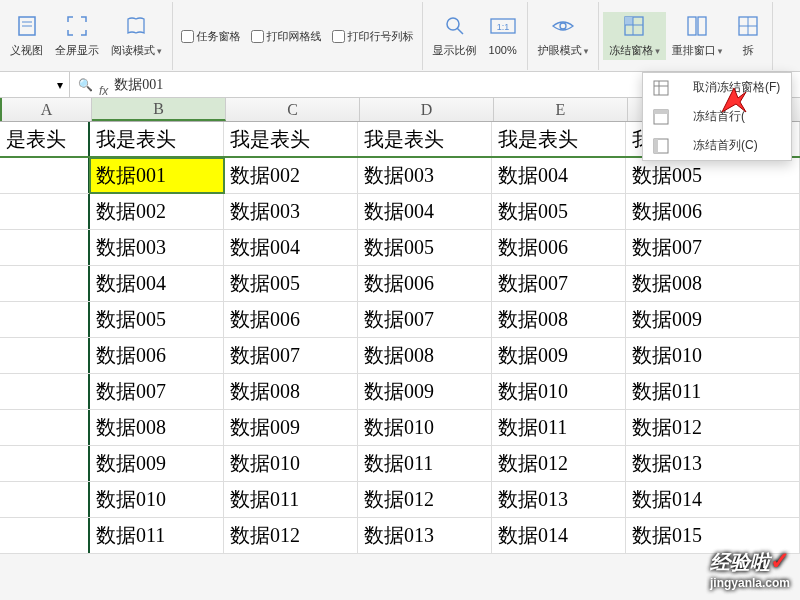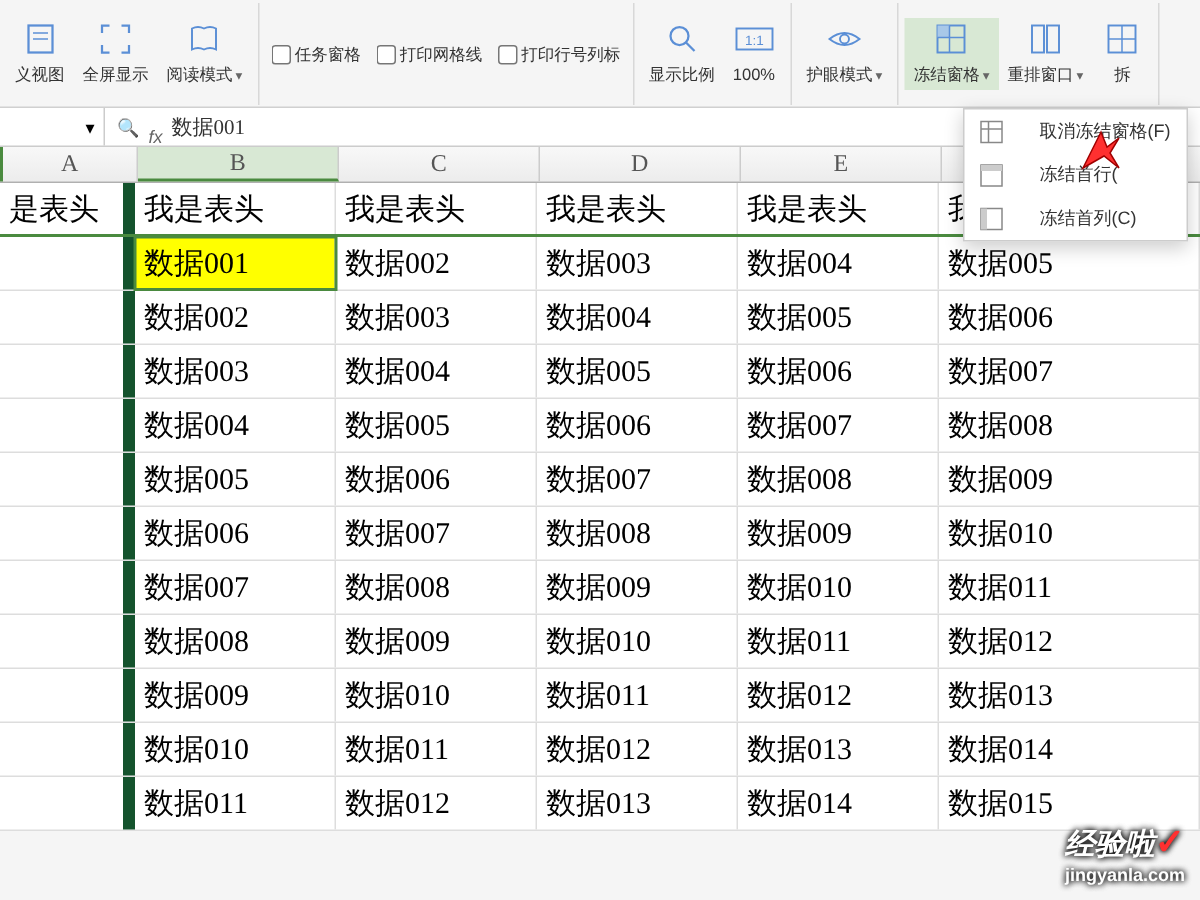--- a/index.html
+++ b/index.html
@@ -25,21 +25,21 @@
     .grid { position: relative; }
     .col-headers { display: flex; height: 24px; background: linear-gradient(#f8f8f8, #ececec); border-bottom: 1px solid #b0b0b0; }
     .row-stub { width: 0; border-right: 2px solid #4a8a3f; }
     .col-header { border-right: 1px solid #ccc; display: flex; align-items: center; justify-content: center; font-size: 16px; color: #555; font-family: "Times New Roman", serif; }
     .col-header.sel { background: #d8e8d4; border-bottom: 2px solid #4a8a3f; }
     
     .grid-body { background: #fff; }
     .row { display: flex; height: 36px; border-bottom: 1px solid #ddd; }
     .row.header-row { border-bottom: 2px solid #4a8a3f; }
     .cell { border-right: 1px solid #ddd; padding: 4px 6px; font-size: 20px; font-family: "SimSun", serif; color: #000; display: flex; align-items: center; overflow: hidden; white-space: nowrap; }
-    .cell.colA { border-right: 8px solid #14532d; }
+    .cell.colA { border-right: 2px solid #14532d; }
     .cell.selected { background: #ffff00; outline: 2px solid #4a8a3f; outline-offset: -1px; }
     
     .dropdown-menu { position: absolute; top: 72px; right: 8px; background: #fff; border: 1px solid #ccc; box-shadow: 0 4px 12px rgba(0,0,0,0.2); width: 150px; z-index: 100; }
     .menu-item { display: flex; align-items: center; gap: 24px; padding: 6px 10px; font-size: 12px; color: #333; cursor: pointer; }
     .menu-icon { width: 16px; height: 16px; display: flex; align-items: center; justify-content: center; }
     
     .cursor-arrow { position: absolute; top: 84px; right: 50px; z-index: 200; pointer-events: none; }
     
     .watermark { position: absolute; bottom: 10px; right: 10px; z-index: 150; font-family: Arial, sans-serif; font-weight: bold; color: #fff; text-shadow: 0 0 4px #000, 0 0 4px #000; pointer-events: none; }
     .watermark .wm-big { font-size: 20px; font-style: italic; }

